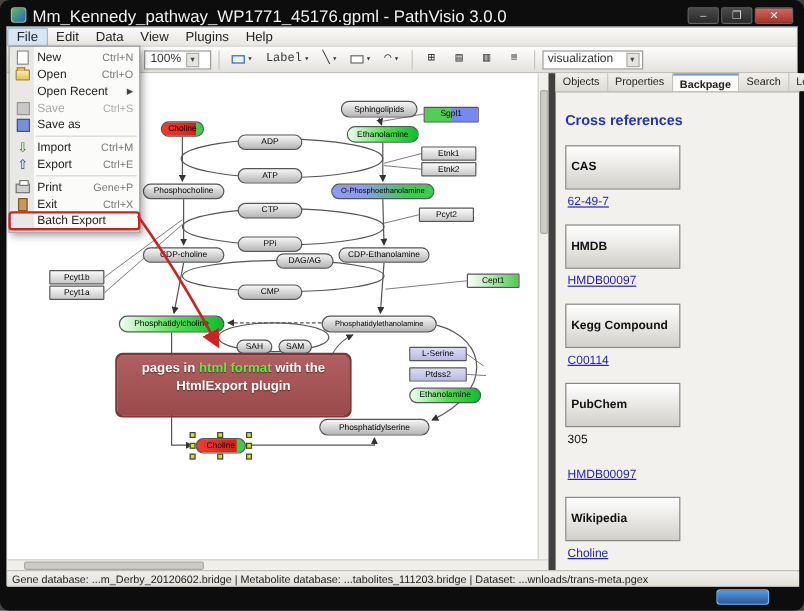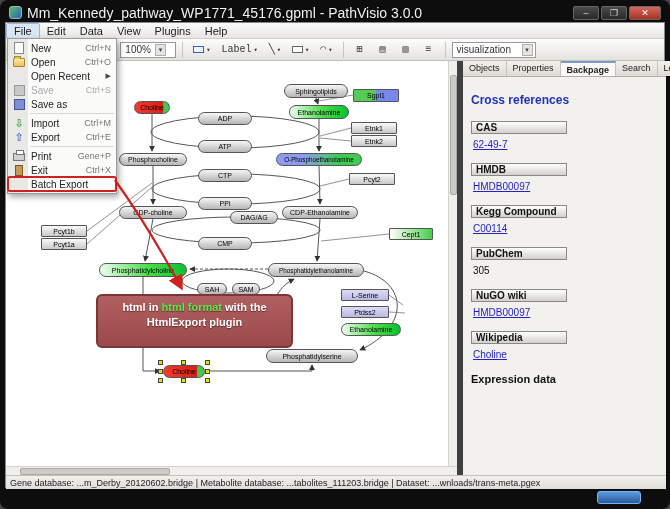--- a/index.html
+++ b/index.html
@@ -70,21 +70,21 @@
   .hscroll .thumb { position:absolute; top:1px; left:14px; height:7px; width:150px; background:#cdcbc6; border:1px solid #aaa8a2; border-radius:2px; }
 
   
   .sidepanel { position:absolute; left:451px; top:0; width:209px; height:414px; background:#f2f1ee; border-left:6px solid #404040; }
   .tabs { display:flex; height:16px; background:#e2e0db; border-bottom:1px solid #b0aea8; font-size:9px; color:#222; }
   .tab { padding:2px 6px; border-right:1px solid #c4c2bc; background:linear-gradient(#f2f0ec,#dddbd5); }
   .tab.active { background:#fbfaf8; border-top:2px solid #7a9cc8; font-weight:bold; }
   .bp-content { padding:10px 8px 0 8px; }
   .bp-heading { color:#2233bb; font-weight:bold; font-size:12px; margin:6px 0 14px 0; }
   .bp-section { margin-bottom:9px; }
-  .bp-header { width:96px; background:linear-gradient(#ffffff,#d2d0cb); border:1px solid #8a8884; font-size:10px; font-weight:bold; color:#111; padding:0 4px; }
+  .bp-header { width:96px; background:linear-gradient(#ffffff,#d2d0cb); border:1px solid #8a8884; font-size:10px; font-weight:bold; color:#111; padding:12px 4px; }
   .bp-link { display:inline-block; margin:5px 0 4px 2px; color:#2222cc; text-decoration:underline; font-size:10px; }
   .bp-plain { display:inline-block; margin:5px 0 4px 2px; color:#111; font-size:10px; text-decoration:none; }
   .bp-expr { font-weight:bold; font-size:11px; color:#111; margin-top:6px; }
 
   
   .statusbar { position:absolute; left:0; top:452px; width:660px; height:14px; background:linear-gradient(#f2f0ec,#e0ded8); border-top:1px solid #c2c0ba; font-size:9px; color:#222; display:flex; align-items:center; padding-left:4px; white-space:nowrap; overflow:hidden; }
 
   
   .filemenu { position:absolute; left:7px; top:38px; width:110px; background:linear-gradient(90deg,#e9e8e5 0 20px,#fbfbfa 20px); border:1px solid #9a98a0; box-shadow:2px 3px 6px rgba(0,0,0,.35); z-index:50; padding:2px 0; font-size:10px; color:#222; }
   .fm-item { height:14px; display:flex; align-items:center; gap:4px; padding:0 5px 0 3px; position:relative; }
@@ -260,21 +260,21 @@
           <div class="handle" style="left:23px;top:0"></div>
           <div class="handle" style="left:47px;top:0"></div>
           <div class="handle" style="left:0;top:9px"></div>
           <div class="handle" style="left:47px;top:9px"></div>
           <div class="handle" style="left:0;top:18px"></div>
           <div class="handle" style="left:23px;top:18px"></div>
           <div class="handle" style="left:47px;top:18px"></div>
         </div>
 
         <div class="annotation">
-          <div><span>html in </span><span class="hl">html format</span><span> with the</span></div>
+          <div><span>pages in </span><span class="hl">html format</span><span> with the</span></div>
           <div>HtmlExport plugin</div>
         </div>
 
         <div class="vscroll">
             <div class="thumb"></div>
           </div>
         <div class="hscroll">
             <div class="thumb"></div>
           </div>
       </div>
@@ -300,21 +300,20 @@
           </div>
           <div class="bp-section">
             <div class="bp-header">Kegg Compound</div>
             <a class="bp-link">C00114</a>
           </div>
           <div class="bp-section">
             <div class="bp-header">PubChem</div>
             <span class="bp-plain">305</span>
           </div>
           <div class="bp-section">
-            <div class="bp-header">NuGO wiki</div>
             <a class="bp-link">HMDB00097</a>
           </div>
           <div class="bp-section">
             <div class="bp-header">Wikipedia</div>
             <a class="bp-link">Choline</a>
           </div>
 
           <div class="bp-expr">Expression data</div>
         </div>
       </div>

